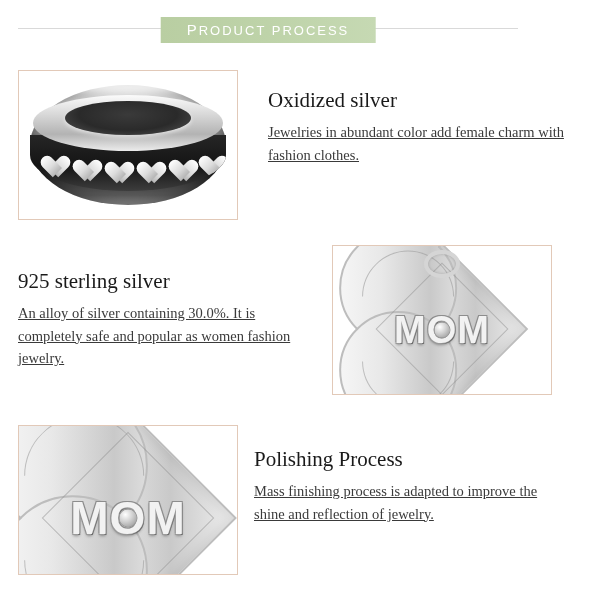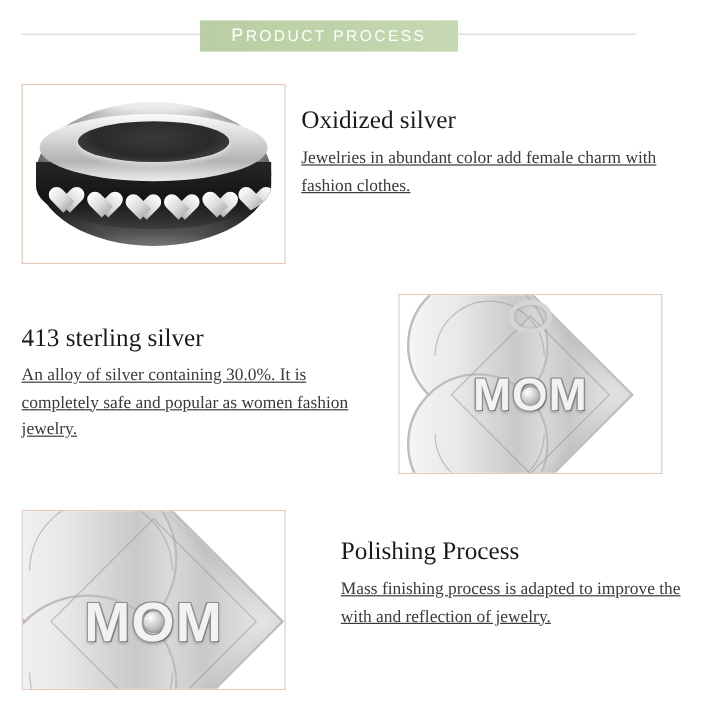--- a/index.html
+++ b/index.html
@@ -14,21 +14,20 @@
     color: #222;
     overflow: hidden;
     position: relative;
   }
 
   
   .header {
     position: relative;
     width: 536px;
     height: 58px;
-    padding-left: 12px;
   }
   .header-rule {
     position: absolute;
     top: 28px;
     left: 18px;
     right: 18px;
     height: 1px;
     background: #d9d9d9;
   }
   .header-badge {
@@ -80,31 +79,31 @@
     font-size: 14.5px;
     color: #3a3a3a;
     line-height: 1.55;
     margin: 0;
     text-decoration: underline;
   }
 
   
   #row1 { top: 70px; left: 18px; width: 564px; }
   #row1 .photo { width: 218px; height: 148px; }
-  #row1 .text-block { margin-left: 13px; width: 300px; padding-top: 18px; }
+  #row1 .text-block { margin-left: 30px; width: 300px; padding-top: 18px; }
 
   
   #row2 { top: 245px; left: 18px; width: 564px; }
   #row2 .text-block { width: 290px; padding-top: 24px; }
   #row2 .photo { width: 218px; height: 148px; margin-left: 24px; }
 
   
   #row3 { top: 425px; left: 18px; width: 564px; }
   #row3 .photo { width: 218px; height: 148px; }
-  #row3 .text-block { margin-left: 46px; width: 300px; padding-top: 22px; }
+  #row3 .text-block { margin-left: 16px; width: 300px; padding-top: 22px; }
 
   
   .ring-art {
     position: absolute;
     inset: 0;
     background: #ffffff;
   }
   .ring-outer {
     position: absolute;
     left: 50%;
@@ -312,21 +311,21 @@
     </div>
   </div>
   <div class="text-block">
     <h2 class="title">Oxidized silver</h2>
     <p class="desc">Jewelries in abundant color add female charm with fashion clothes.</p>
   </div>
 </div>
 
 <div class="row" id="row2">
   <div class="text-block">
-    <h2 class="title">413 sterling silver</h2>
+    <h2 class="title">925 sterling silver</h2>
     <p class="desc">An alloy of silver containing 30.0%. It is completely safe and popular as women fashion jewelry.</p>
   </div>
   <div class="photo">
     <div class="charm-art">
       <div class="charm-bail"></div>
       <div class="charm-heart"></div>
       <div class="charm-inner-line"></div>
       <div class="mom-word">MOM</div>
       <div class="mom-gem"></div>
     </div>
@@ -337,15 +336,15 @@
   <div class="photo">
     <div class="charm-art big">
       <div class="charm-heart"></div>
       <div class="charm-inner-line"></div>
       <div class="mom-word">MOM</div>
       <div class="mom-gem"></div>
     </div>
   </div>
   <div class="text-block">
     <h2 class="title">Polishing Process</h2>
-    <p class="desc">Mass finishing process is adapted to improve the with and reflection of jewelry.</p>
+    <p class="desc">Mass finishing process is adapted to improve the shine and reflection of jewelry.</p>
   </div>
 </div>
 
 </body></html>

